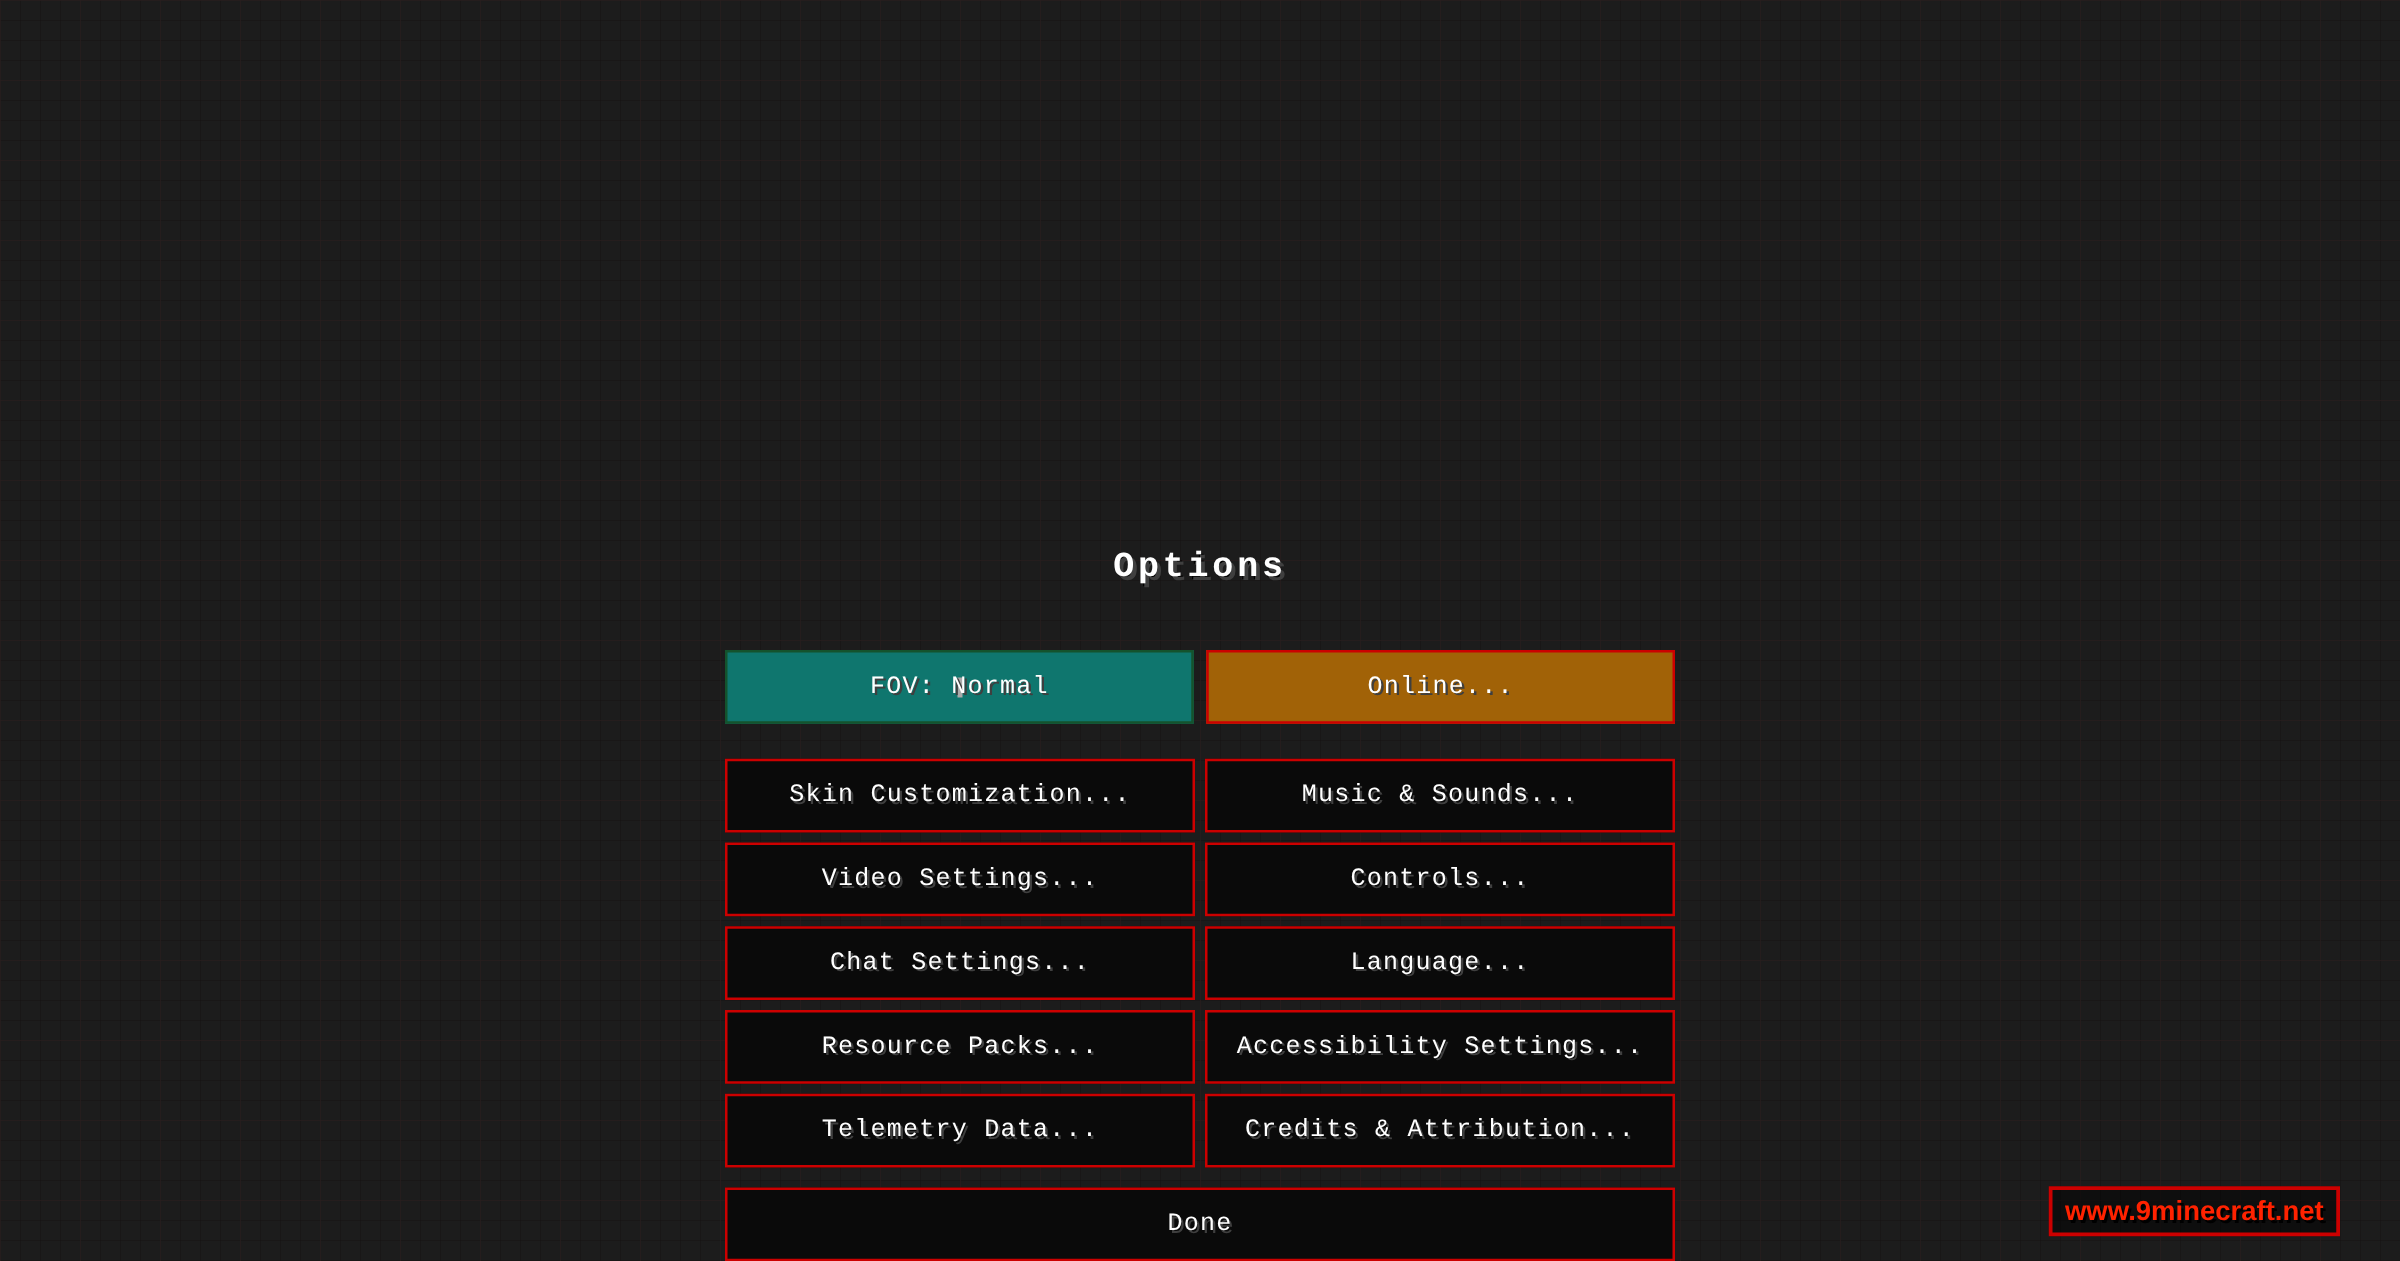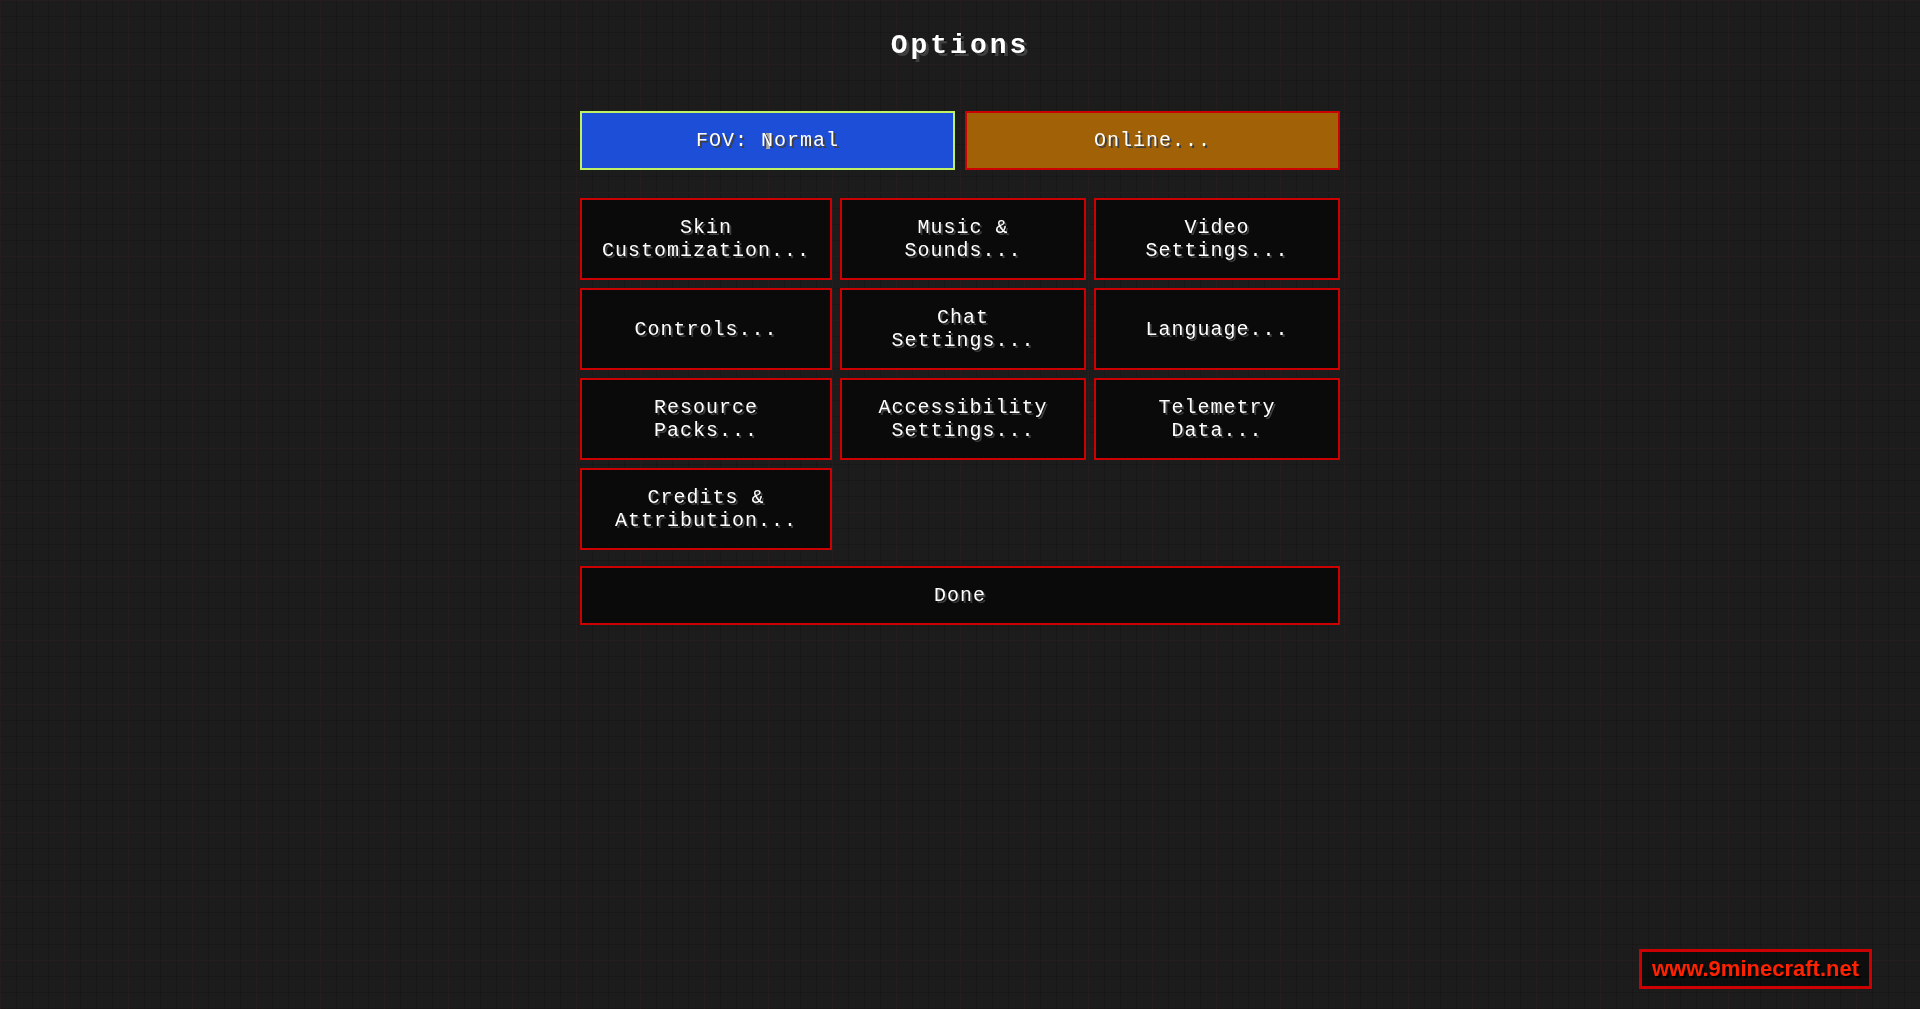--- a/index.html
+++ b/index.html
@@ -35,20 +35,21 @@
 
     .container {
       position: relative;
       z-index: 10;
       width: 100%;
       height: 100%;
       display: flex;
       flex-direction: column;
       align-items: center;
       padding-top: 30px;
+      justify-content: flex-end;
     }
 
     .title {
       color: #ffffff;
       font-size: 28px;
       font-weight: bold;
       letter-spacing: 3px;
       text-shadow: 3px 3px 0px #3f3f3f, 2px 2px 0px #000000;
       margin-bottom: 50px;
       font-family: 'Courier New', monospace;
@@ -64,21 +65,21 @@
 
     .top-row {
       display: flex;
       gap: 10px;
       width: 100%;
       margin-bottom: 20px;
     }
 
     .button-grid {
       display: grid;
-      grid-template-columns: 1fr 1fr 1fr;
+      grid-template-columns: 1fr 1fr;
       gap: 8px;
       width: 100%;
     }
 
     .mc-button {
       background-color: #0a0a0a;
       border: 2px solid #cc0000;
       color: #ffffff;
       font-size: 20px;
       font-family: 'Courier New', monospace;
@@ -91,22 +92,22 @@
       outline: none;
       transition: background-color 0.1s;
     }
 
     .mc-button.full-width {
       width: 100%;
     }
 
     .fov-button {
       flex: 1;
-      background-color: #1d4ed8;
-      border: 2px solid #bef264;
+      background-color: #0f766e;
+      border: 2px solid #14532d;
       color: #ffffff;
       font-size: 20px;
       font-family: 'Courier New', monospace;
       letter-spacing: 1px;
       padding: 16px 20px;
       cursor: pointer;
       text-shadow: 2px 2px 0px #3f3f3f;
       text-align: center;
       position: relative;
       outline: none;

